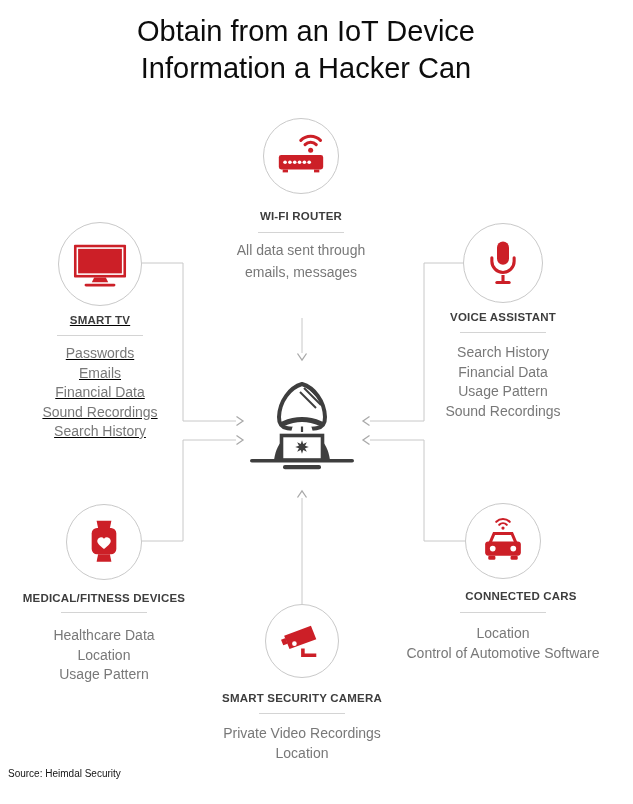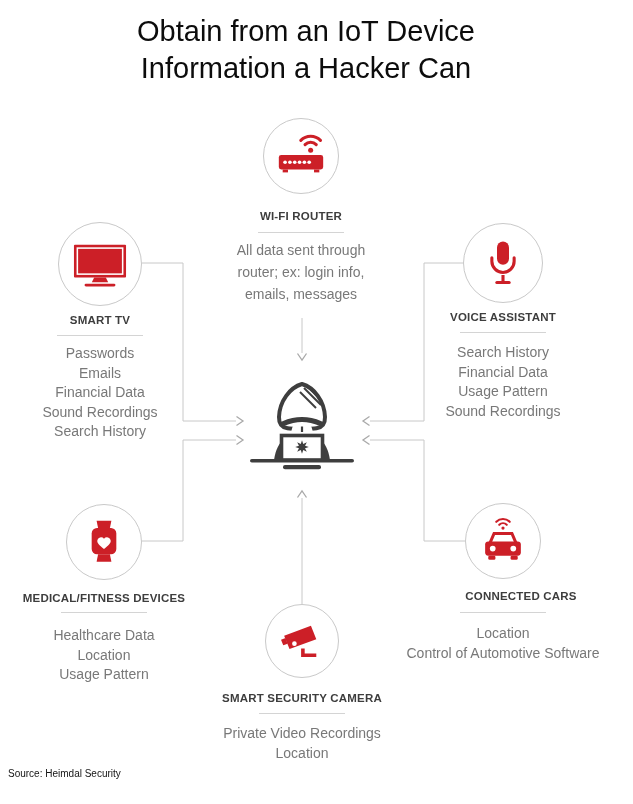--- a/index.html
+++ b/index.html
@@ -23,21 +23,21 @@
   }
   .divider { height:1px; width:86px; background:#d4d4d4; }
   .items { text-align:center; font-size:14px; color:#787878; line-height:19.5px; }
 
   .node-router  { left:191px; top:118px; width:220px; }
   .node-router .circle { width:76px; height:76px; }
   .node-router .device-label { margin-top:16px;text-align:right; }
   .node-router .divider { margin-top:10px; }
   .node-router .items { margin-top:6px; line-height:22px; }
 
-  .node-tv      { left:0px; top:222px; width:200px; }
+  .node-tv      { left:0px; top:222px; width:200px;text-decoration:underline; }
   .node-tv .circle { width:84px; height:84px; }
   .node-tv .device-label { margin-top:8px; }
   .node-tv .divider { margin-top:9px; }
   .node-tv .items { margin-top:8px; }
 
   .node-voice   { left:403px; top:223px; width:200px; }
   .node-voice .circle { width:80px; height:80px; }
   .node-voice .device-label { margin-top:8px; }
   .node-voice .divider { margin-top:9px; }
   .node-voice .items { margin-top:10px; }
@@ -131,21 +131,20 @@
             <circle cx="36.5" cy="34.5" r="1.9"></circle>
         </g>
         <rect x="9" y="42" width="5.5" height="3" fill="#cc1f27"></rect>
         <rect x="41.5" y="42" width="5.5" height="3" fill="#cc1f27"></rect>
       </svg>
     </div>
     <div class="device-label">WI-FI ROUTER</div>
     <div class="divider"></div>
     <div class="items">
       <div>All data sent through</div>
-      <div>router; ex: login info,</div>
       <div>emails, messages</div>
     </div>
   </div>
 
   <div class="node node-tv">
     <div class="circle">
       <svg width="58" height="54" viewBox="0 0 60 56">
         <rect x="3" y="8" width="54" height="34" rx="1" fill="#cc1f27"></rect>
         <rect x="6.5" y="11.5" width="47" height="27" fill="none" stroke="#ffffff" stroke-width="1.6"></rect>
         <path d="M24,42 h12 l2.5,5 h-17 z" fill="#cc1f27"></path>

